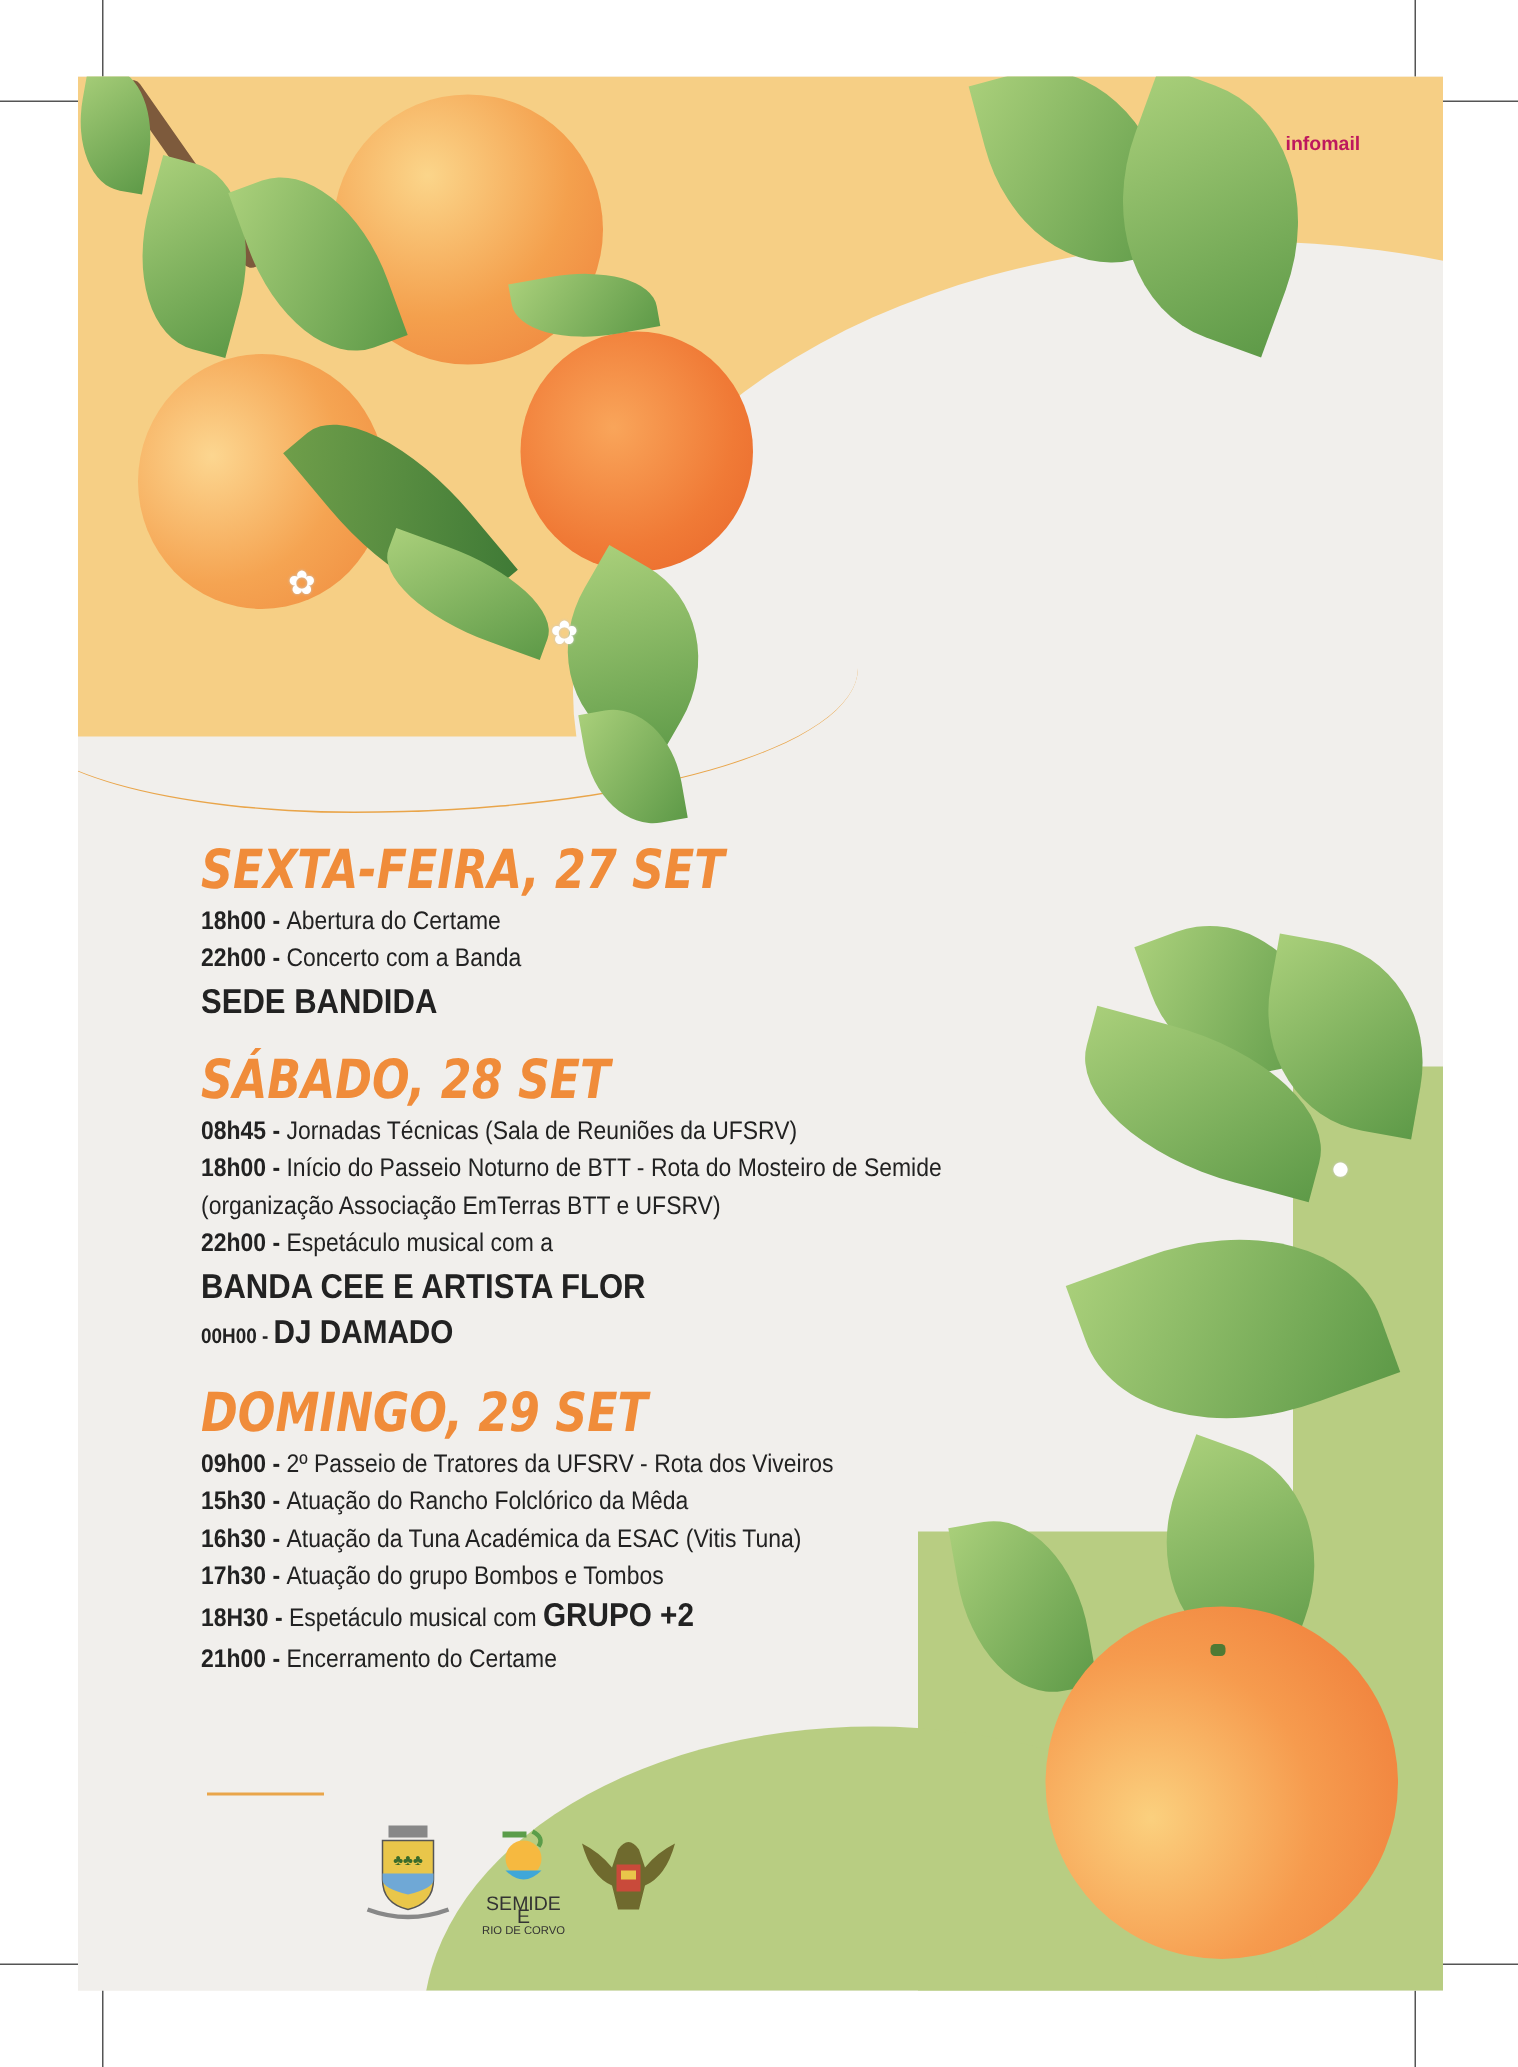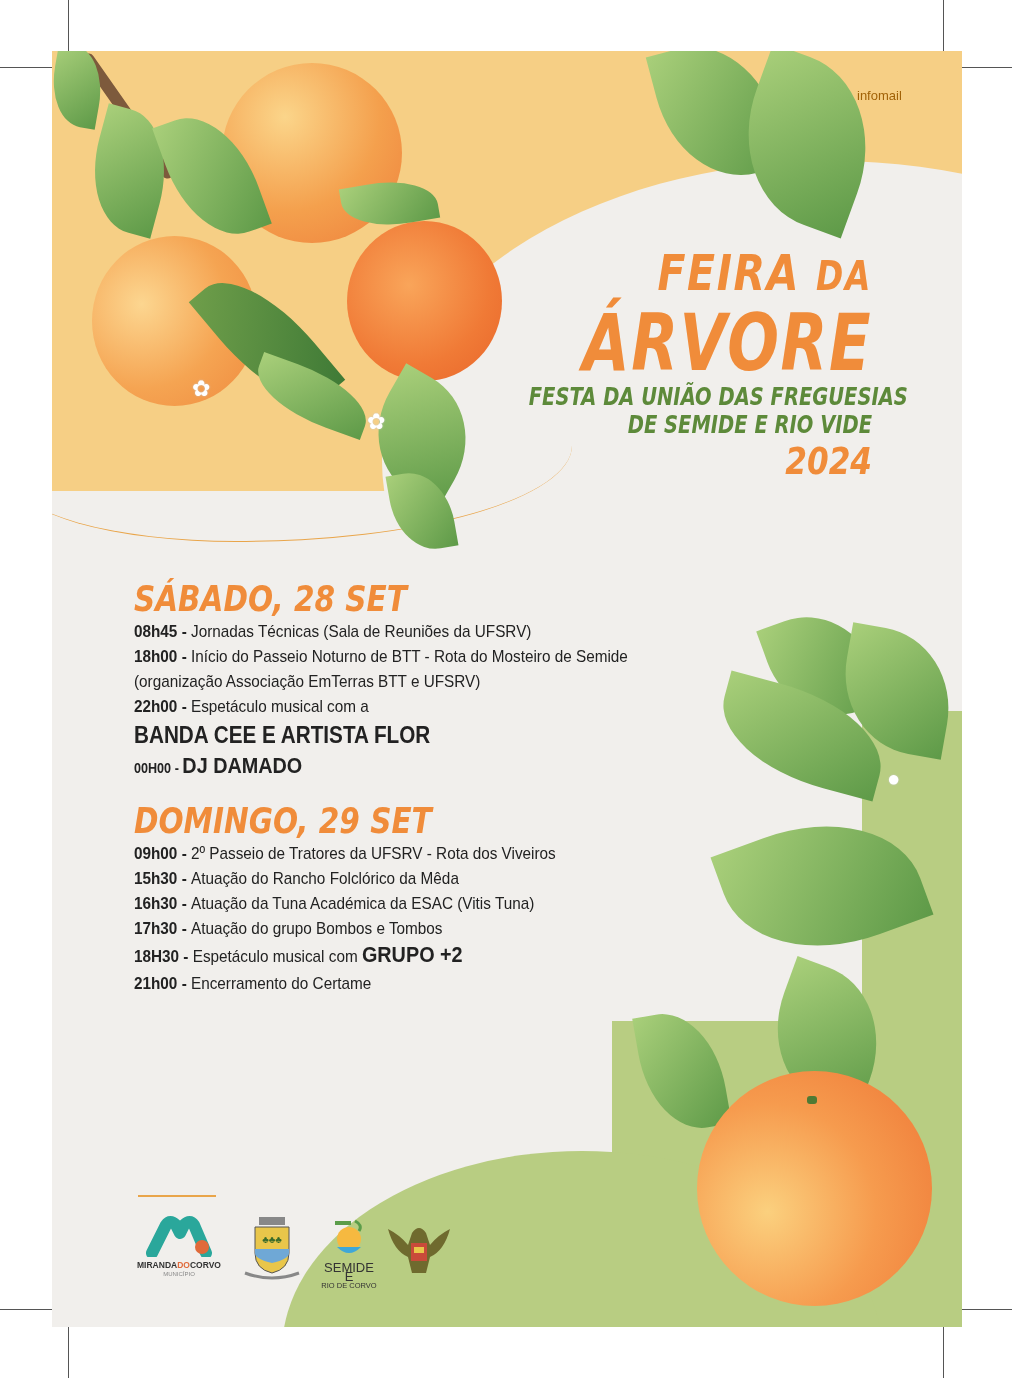--- a/index.html
+++ b/index.html
@@ -7,21 +7,21 @@
   .crop{position:absolute;background:#555;}
   .poster{position:absolute;left:52px;top:51px;width:910px;height:1276px;overflow:hidden;background:#f1efec;}
   .poster .yellow-band{position:absolute;left:0;top:0;width:910px;height:520px;background:#f6cf85;}
   .poster .white-wave2{position:absolute;left:330px;top:110px;width:900px;height:600px;border-radius:50%;background:#f1efec;}
   .poster .white-base{position:absolute;left:0;top:440px;width:910px;height:900px;background:#f1efec;}
   .poster .curve-line{position:absolute;left:-40px;top:330px;width:560px;height:160px;border-bottom:1.5px solid #e9a54a;border-radius:0 0 60% 40%;}
   .poster .green-block{position:absolute;left:560px;top:970px;width:360px;height:320px;background:#b8cd82;}
   .poster .green-wave{position:absolute;left:230px;top:1100px;width:600px;height:400px;border-radius:50%;background:#b8cd82;}
   .poster .green-block2{position:absolute;left:810px;top:660px;width:110px;height:330px;background:#b8cd82;}
 
-  .infomail{position:absolute;left:805px;top:37px;font-size:13px;font-weight:normal;color:#a16207;}
+  .infomail{position:absolute;left:805px;top:37px;font-size:13px;font-weight:bold;color:#be185d;}
 
   .title-block{position:absolute;left:380px;top:195px;width:440px;text-align:right;}
   .t1{font-family:"DejaVu Sans",sans-serif;font-weight:bold;font-style:italic;color:#f08c3a;font-size:50px;line-height:54px;letter-spacing:2px;transform:scaleX(0.82);transform-origin:right;}
   .t1 .small{font-size:40px;}
   .t2{font-family:"DejaVu Sans",sans-serif;font-weight:bold;font-style:italic;color:#f08c3a;font-size:78px;line-height:80px;letter-spacing:2px;transform:scaleX(0.78);transform-origin:right;}
   .sub{font-family:"DejaVu Sans",sans-serif;font-weight:bold;font-style:italic;color:#5d8a3a;font-size:25px;line-height:28px;transform:scaleX(0.78);transform-origin:right;white-space:nowrap;}
   .year{font-family:"DejaVu Sans",sans-serif;font-weight:bold;font-style:italic;color:#f08c3a;font-size:38px;line-height:44px;transform:scaleX(0.82);transform-origin:right;}
 
   .schedule{position:absolute;left:82px;top:510px;width:700px;}
   .day{margin-bottom:16px;}
@@ -91,30 +91,29 @@
     <div class="leaf" style="left:675px;top:770px;width:190px;height:130px;transform:rotate(-20deg);"></div>
     <div class="flower" style="left:835px;top:715px;">●</div>
     <div class="leaf" style="left:590px;top:960px;width:80px;height:120px;transform:rotate(-10deg);"></div>
     <div class="leaf" style="left:720px;top:920px;width:110px;height:130px;transform:rotate(20deg);"></div>
     <div class="orange" style="left:645px;top:1020px;width:235px;height:235px;background:radial-gradient(circle at 30% 60%,#fbd07e,#f69b4e 50%,#ee7736);"></div>
     <div style="position:absolute;left:755px;top:1045px;width:10px;height:8px;background:#4f7a34;border-radius:3px;"></div>
   </div>
 
   <div class="infomail">infomail</div>
 
-  <div class="title-block">
-    <div class="t1"><span>FEIRA</span> <span class="small">DA</span></div>
-    <div class="t2">ÁRVORE</div>
-    <div class="sub">FESTA DA UNIÃO DAS FREGUESIAS</div>
-    <div class="sub">DE SEMIDE E RIO VIDE</div>
-    <div class="year">2024</div>
-  </div>
 
   <div class="schedule">
 
+    <div class="day">
+      <div class="day-title">SEXTA-FEIRA, 27 SET</div>
+      <div class="ev"><span class="time">18h00</span><span class="time"> - </span><span>Abertura do Certame</span></div>
+      <div class="ev"><span class="time">22h00</span><span class="time"> - </span><span>Concerto com a Banda</span></div>
+      <div class="headline">SEDE BANDIDA</div>
+    </div>
 
     <div class="day" style="margin-top:18px;">
       <div class="day-title">SÁBADO, 28 SET</div>
       <div class="ev"><span class="time">08h45</span><span class="time"> - </span><span>Jornadas Técnicas  (Sala de Reuniões da UFSRV)</span></div>
       <div class="ev"><span class="time">18h00</span><span class="time"> - </span><span>Início do Passeio Noturno de BTT - Rota do Mosteiro de Semide</span></div>
       <div class="ev"><span>(organização Associação EmTerras BTT e UFSRV)</span></div>
       <div class="ev"><span class="time">22h00</span><span class="time"> - </span><span>Espetáculo musical com a</span></div>
       <div class="headline">BANDA CEE E ARTISTA FLOR</div>
       <div class="ev small-time" style="line-height:30px;"><span class="time">00H00</span><span class="time"> - </span><span class="big">DJ DAMADO</span></div>
     </div>
@@ -126,28 +125,20 @@
       <div class="ev"><span class="time">16h30</span><span class="time"> - </span><span>Atuação da Tuna Académica da ESAC (Vitis Tuna)</span></div>
       <div class="ev"><span class="time">17h30</span><span class="time"> - </span><span>Atuação do grupo Bombos e Tombos</span></div>
       <div class="ev" style="line-height:28px;"><span class="time">18H30</span><span class="time"> - </span><span>Espetáculo musical com </span><span class="big">GRUPO +2</span></div>
       <div class="ev"><span class="time">21h00</span><span class="time"> - </span><span>Encerramento do Certame</span></div>
     </div>
   </div>
 
   <div class="logos">
     <div class="logo-rule"></div>
 
-    <div class="logo" style="left:0;top:18px;width:90px;">
-      <svg width="90" height="44" viewBox="0 0 90 44">
-        <path d="M18 40 L32 12 Q36 6 42 12 L46 20 L50 12 Q56 6 60 12 L72 40" fill="none" stroke="#2aa79b" stroke-width="12" stroke-linecap="round" stroke-linejoin="round"></path>
-        <circle cx="68" cy="34" r="7" fill="#e06a3a"></circle>
-      </svg>
-      <div class="lbl" style="font-size:8.5px;font-weight:bold;"><span>MIRANDA</span><span style="color:#e06a3a">DO</span><span>CORVO</span></div>
-      <div class="lbl" style="font-size:6px;color:#888;">MUNICÍPIO</div>
-    </div>
 
     <div class="logo" style="left:105px;top:18px;width:66px;height:68px;">
       <svg width="66" height="68" viewBox="0 0 66 68">
         <rect x="20" y="4" width="26" height="8" fill="#888"></rect>
         <path d="M16 14 H50 V40 Q50 56 33 60 Q16 56 16 40 Z" fill="#e9c64a" stroke="#555"></path>
         <path d="M16 36 H50 V40 Q50 46 33 50 Q16 46 16 40 Z" fill="#6fa8d6"></path>
         <text x="33" y="30" font-size="10" text-anchor="middle" fill="#3a6b2a">♣♣♣</text>
         <path d="M6 60 Q33 70 60 60" stroke="#888" fill="none" stroke-width="3"></path>
       </svg>
     </div>

